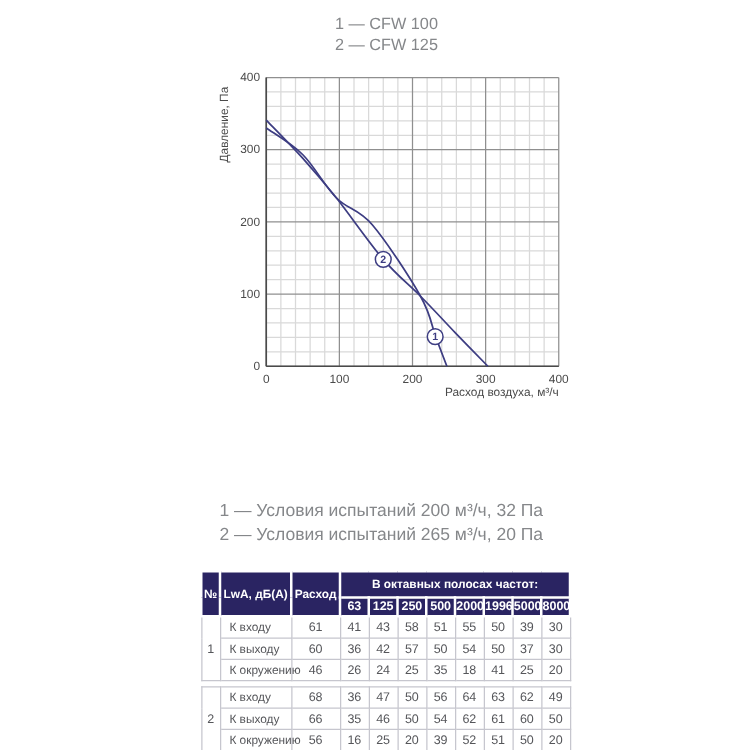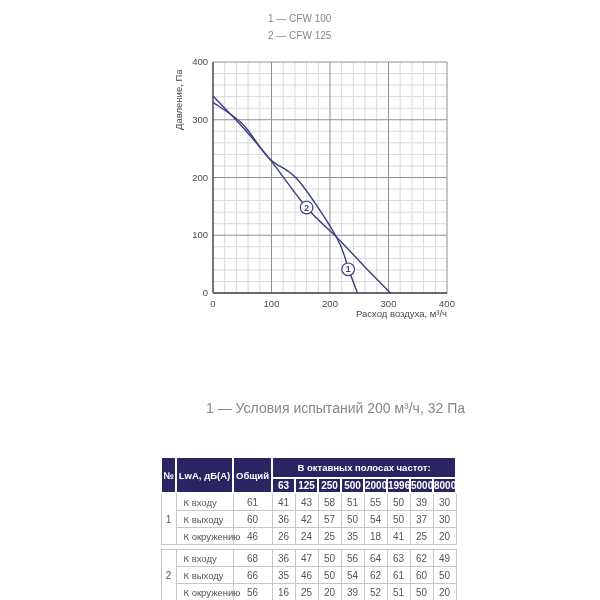--- a/index.html
+++ b/index.html
@@ -1,35 +1,35 @@
 <!DOCTYPE html>
 <html style="--navy: #2a2462; --curve: #3d3d82; --muted_text: #85878a; --body_text: #55565a; --axis_text: #4a4a4a; --axis_line: #4a4a4a; --grid_major: #8f8f8f; --grid_minor: #d9d9d9; --table_border: #c6c6ce;"><head>
 <meta charset="utf-8">
 <style>
   html,body{margin:0;padding:0;background:#fff;}
   #page{position:relative;width:600px;height:600px;background:#fff;overflow:hidden;
         font-family:"Liberation Sans", sans-serif;}
 
   
   #legend{position:absolute;left:268px;top:10px;color:var(--muted_text);
-          font-size:10px;line-height:17px;white-space:nowrap;}
+          font-size:13px;line-height:17px;white-space:nowrap;}
 
   
   #chart{position:absolute;left:167px;top:52px;}
   .g-min{stroke:var(--grid_minor);stroke-width:1;}
   .g-maj{stroke:var(--grid_major);stroke-width:1;}
   .axis{stroke:var(--axis_line);stroke-width:1.3;}
   .curve{stroke:var(--curve);stroke-width:1.4;fill:none;}
   .tick{fill:var(--axis_text);font-size:9.5px;}
   .axis-title{fill:var(--axis_text);font-size:9.5px;}
   .marker-c{fill:#fff;stroke:var(--curve);stroke-width:1.2;}
   .marker-t{fill:var(--curve);font-size:8.5px;font-weight:bold;text-anchor:middle;}
 
   
-  #conditions{position:absolute;left:145px;top:399px;width:320px;text-align:right;
+  #conditions{position:absolute;left:145px;top:399px;width:320px;text-align:center;
               color:var(--muted_text);font-size:14px;line-height:18.5px;white-space:nowrap;}
 
   
   #noise-table{position:absolute;left:160px;top:456px;width:295px;border-collapse:collapse;
                table-layout:fixed;font-size:10px;color:var(--body_text);}
   #noise-table th{background:var(--navy);color:#fff;border:2px solid #fff;
                   font-weight:bold;padding:0;text-align:center;}
   #noise-table .h1{height:19px;font-size:9.5px;}
   #noise-table .h2{height:13px;font-size:10px;}
   #noise-table td{border:1px solid var(--table_border);padding:0;height:16px;
@@ -120,41 +120,42 @@
       <text class="tick" x="163" y="254.5">200</text>
       <text class="tick" x="221.5" y="254.5">300</text>
       <text class="tick" x="280" y="254.5">400</text>
     </g>
     <text class="axis-title" transform="translate(15,78) rotate(-90)">Давление, Па</text>
     <text class="axis-title" text-anchor="end" x="280" y="265">Расход воздуха, м³/ч</text>
   </svg>
 
   <div id="conditions">
     <div>1 — Условия испытаний 200 м³/ч, 32 Па</div>
+    <div>2 — Условия испытаний 265 м³/ч, 20 Па</div>
   </div>
 
   <table id="noise-table">
     <colgroup>
       <col class="col-num">
         <col class="col-lwa">
         <col class="col-tot">
       <col class="col-oct">
         <col class="col-oct">
         <col class="col-oct">
         <col class="col-oct">
       <col class="col-oct">
         <col class="col-oct">
         <col class="col-oct">
         <col class="col-oct">
     </colgroup>
     <thead>
       <tr>
         <th class="h1" rowspan="2">№</th>
         <th class="h1" rowspan="2">LwA, дБ(A)</th>
-        <th class="h1" rowspan="2">Общий</th>
+        <th class="h1" rowspan="2">Расход</th>
         <th class="h1" colspan="8">В октавных полосах частот:</th>
       </tr>
       <tr>
         <th class="h2">63</th>
         <th class="h2">125</th>
         <th class="h2">250</th>
         <th class="h2">500</th>
         <th class="h2">2000</th>
         <th class="h2">1996</th>
         <th class="h2">5000</th>

